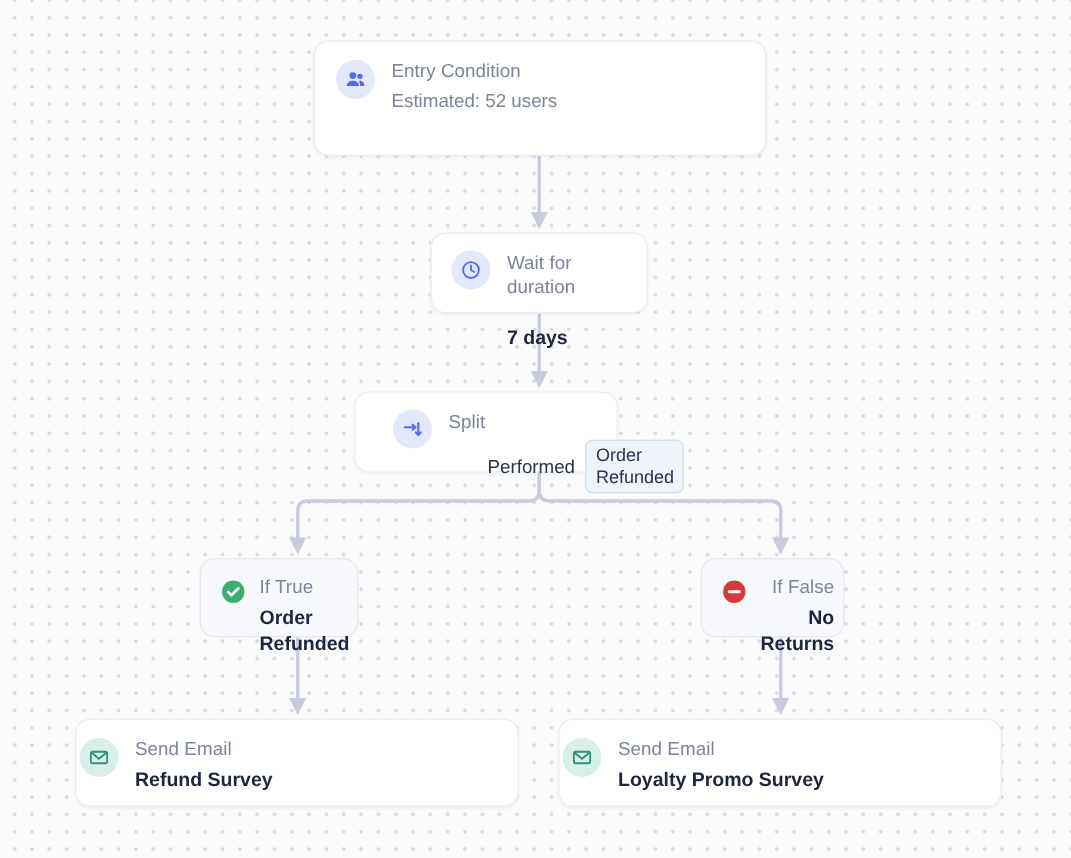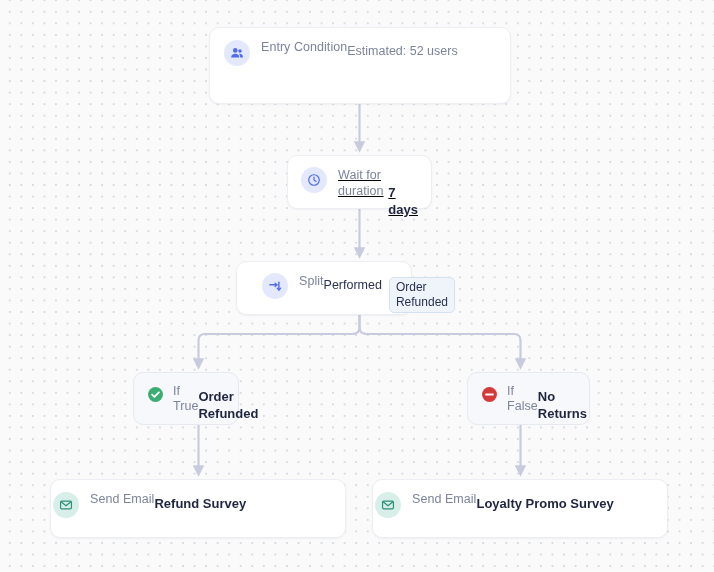--- a/index.html
+++ b/index.html
@@ -51,21 +51,21 @@
     width: 26px;
     height: 26px;
     border-radius: 50%;
     display: flex;
     align-items: center;
     justify-content: center;
   }
   .node .body {
     flex: 1 1 auto;
     display: flex;
-    flex-direction: row;
+    flex-direction: column;
   }
   .kicker {
     color: #7c849c;
     font-size: 12.5px;
     line-height: 16px;
     letter-spacing: 0.05px;
   }
   .title {
     color: #1f2540;
     font-size: 13px;
@@ -92,40 +92,40 @@
   #node-entry .sub { margin-top: 4px; }
 
   
   #node-wait {
     left: 287px;
     top: 155px;
     width: 145px;
     height: 54px;
     padding: 11px 13px;
     gap: 11px;
-    text-decoration: underline;
   }
   #node-wait .icon-wrap { background: #e3e8fd; margin-top: 0px; }
   #node-wait .title { margin-top: 17px; }
 
   
   #node-split {
     left: 236px;
     top: 261px;
     width: 176px;
     height: 54px;
     padding: 11px 25px;
     gap: 11px;
   }
   #node-split .icon-wrap { background: #e3e8fd; margin-top: 0px; }
   #node-split .cond-row {
     display: flex;
-    align-items: flex-start;
+    align-items: center;
     gap: 7px;
     margin-top: 4px;
+    margin-left: 26px;
   }
   #node-split .cond-label {
     color: #2b3150;
     font-size: 12.5px;
     line-height: 16px;
   }
   .chip {
     display: inline-block;
     background: #eff4fb;
     border: 1px solid #d3e1f2;
@@ -142,21 +142,21 @@
     border: 1px solid #e7e9f1;
     box-shadow: none;
     padding: 11px 13px;
     gap: 9px;
   }
   .branch-node .icon-wrap { width: 17px; height: 17px; margin-top: 2px; }
   .branch-node .kicker { font-size: 12.5px; line-height: 15px; }
   .branch-node .title { margin-top: 4px; }
 
   #node-if-true  { left: 133px; top: 372px; width: 106px; height: 53px; }
-  #node-if-false { left: 467px; top: 372px; width: 123px; height: 53px; }
+  #node-if-false { left: 467px; top: 372px; width: 96px; height: 53px; text-align: right; }
 
   
   .email-node {
     padding: 11px 2px;
     gap: 11px;
   }
   .email-node .icon-wrap { background: #d7efe8; margin-top: 1px; }
   .email-node .title { margin-top: 4px; }
   #node-email-left  { left: 50px;  top: 479px; width: 296px; height: 59px; }
   #node-email-right { left: 372px; top: 479px; width: 296px; height: 59px; }

